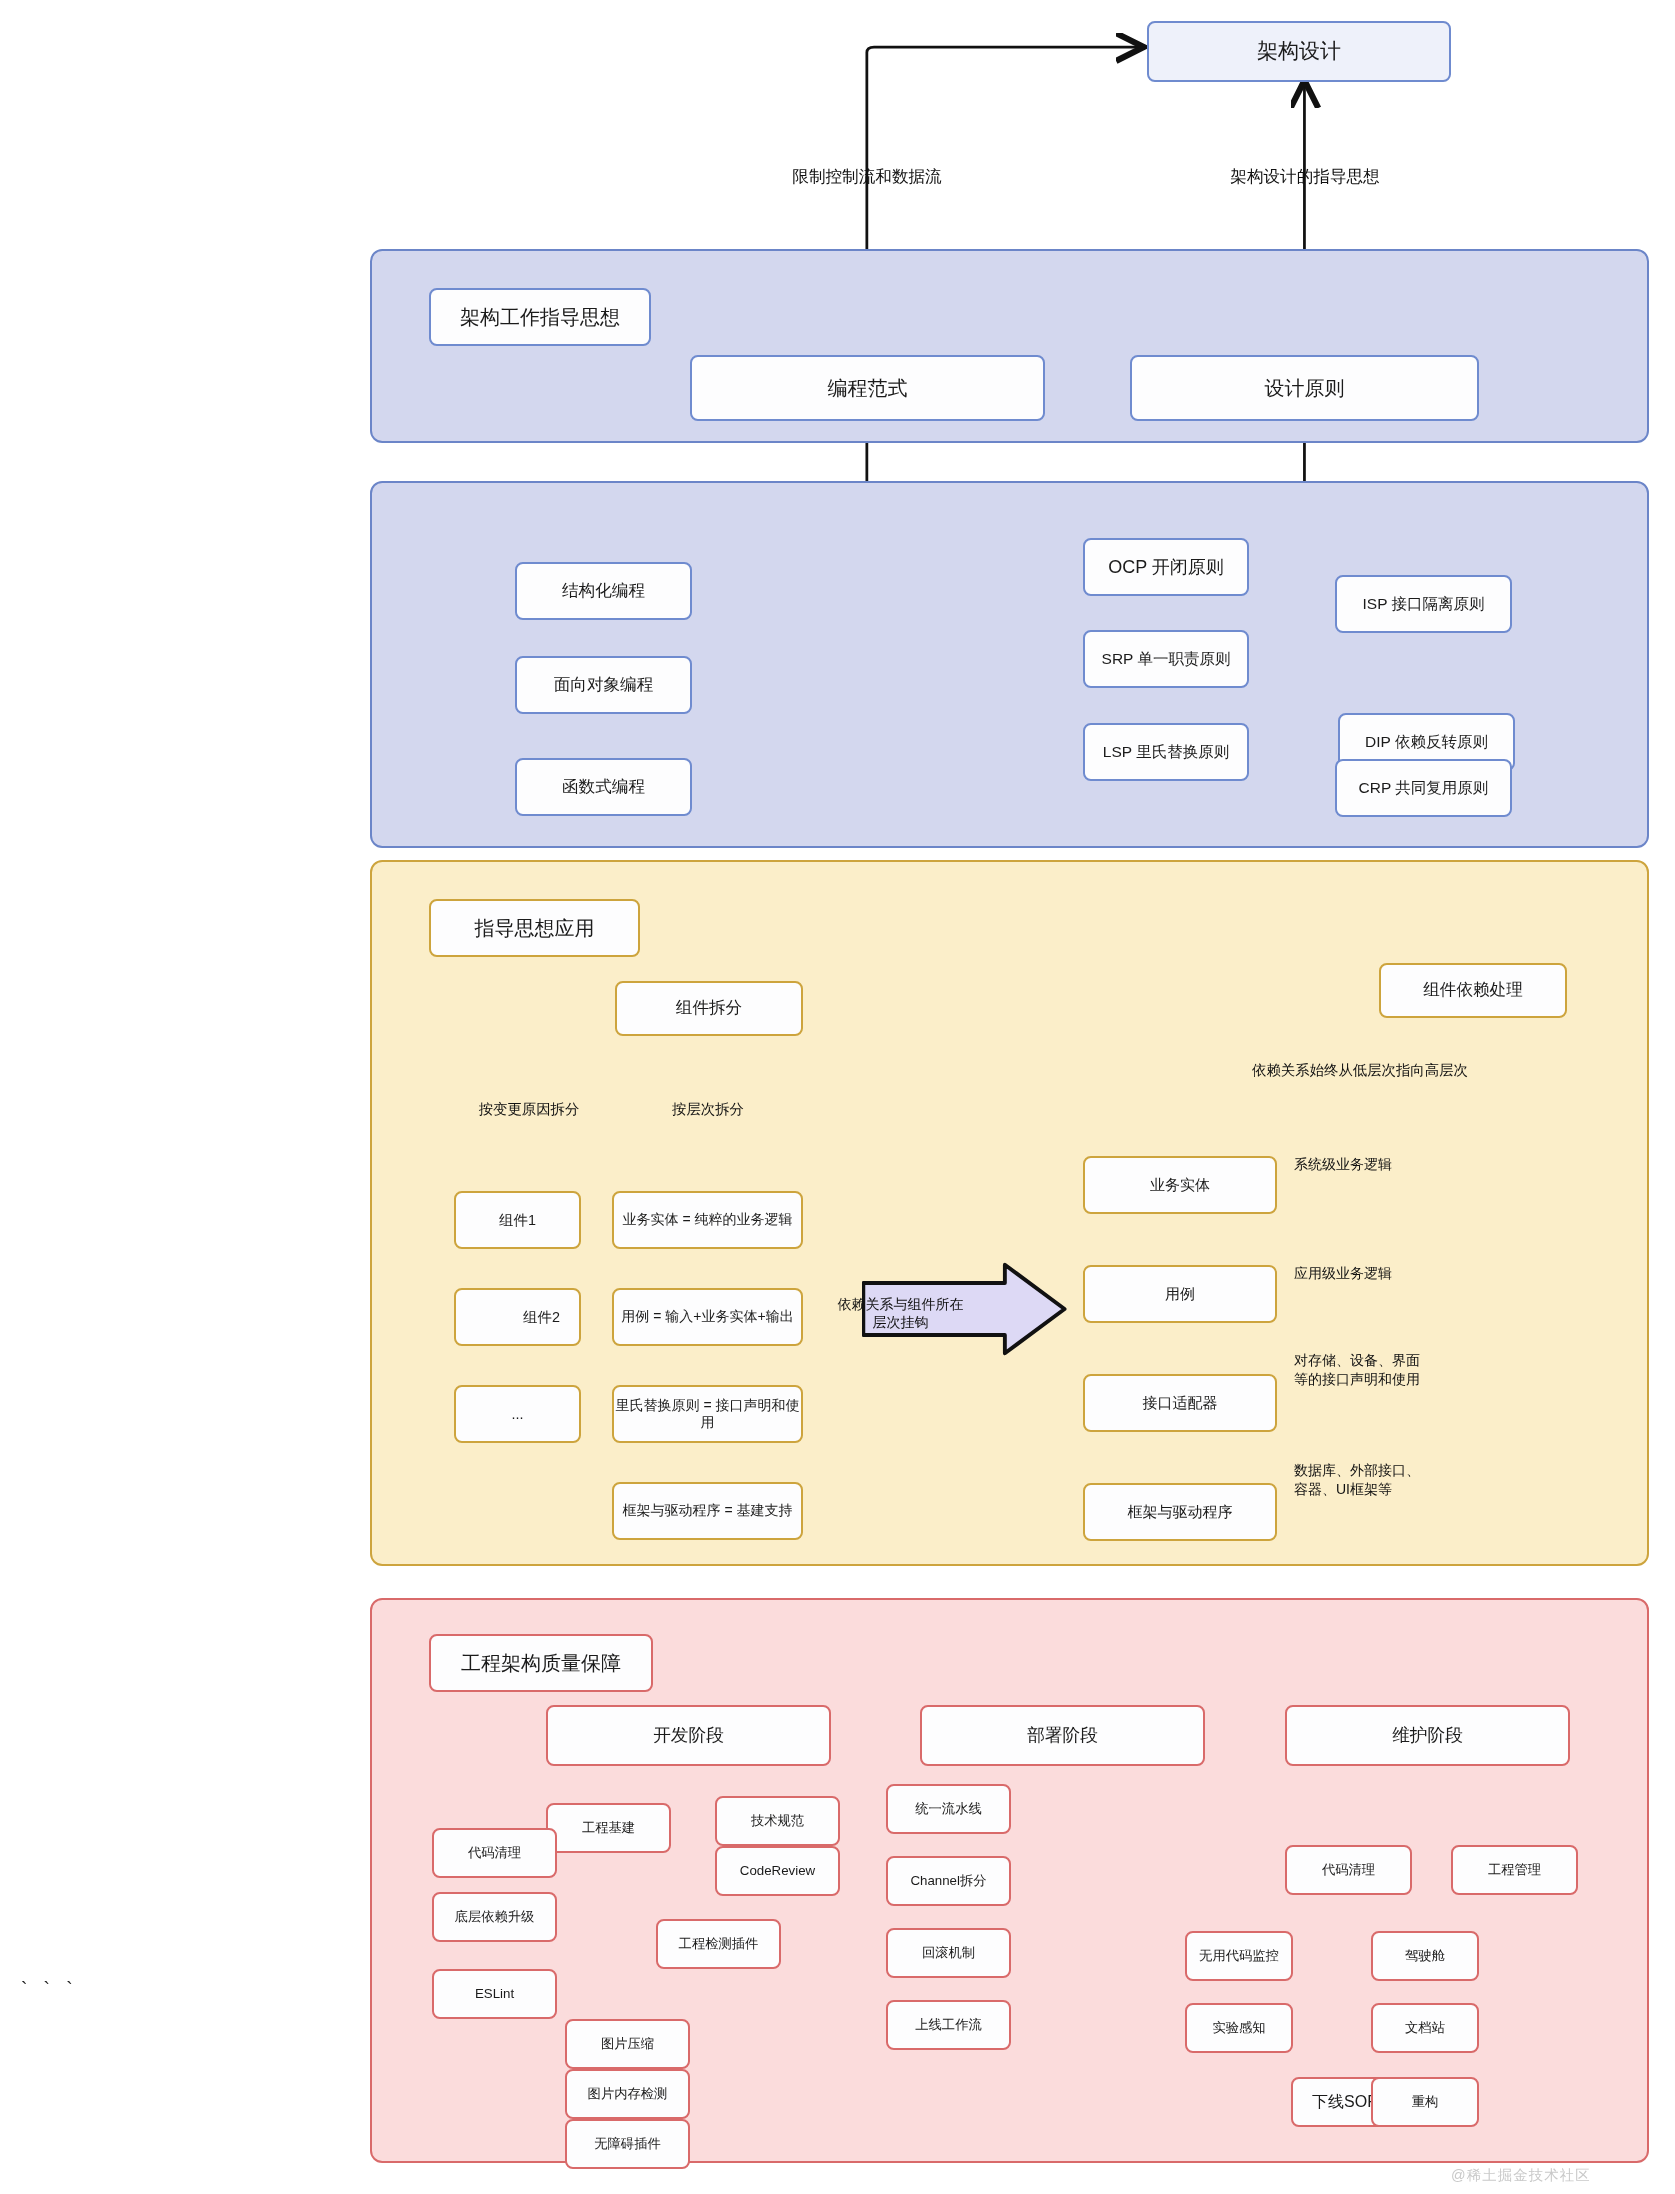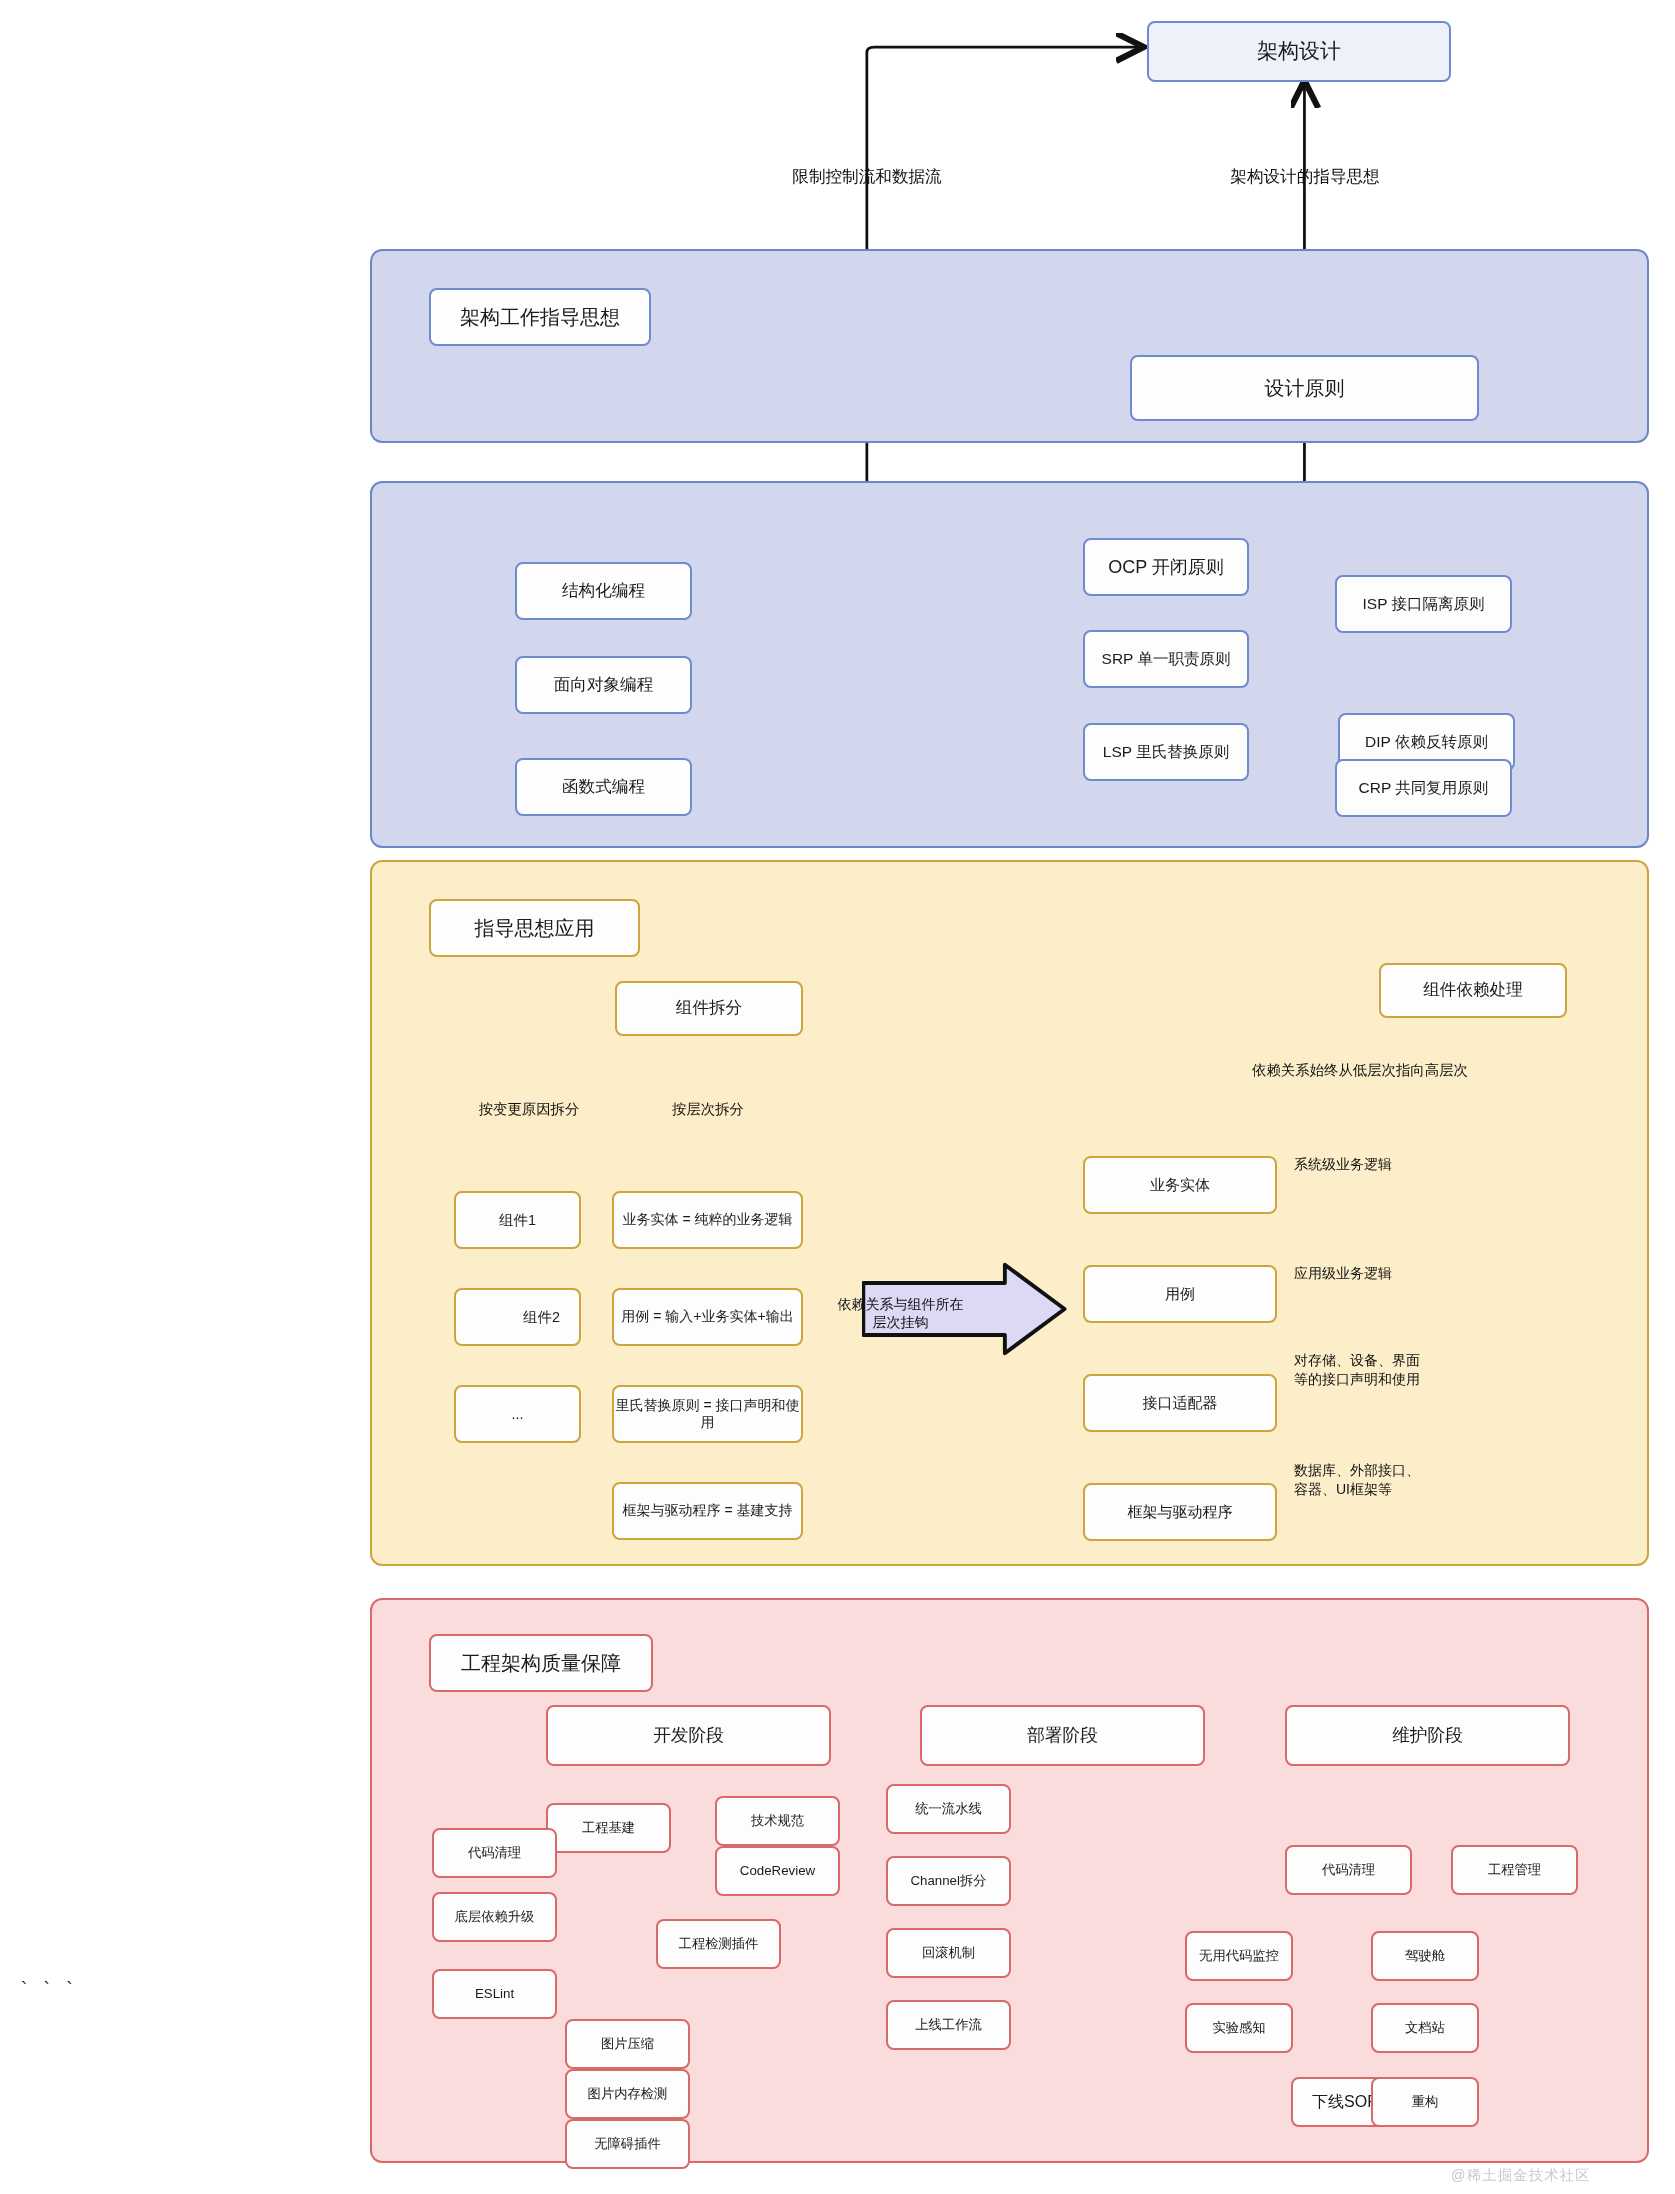--- a/index.html
+++ b/index.html
@@ -126,20 +126,23 @@
 
   <div class="lbl center" style="left:867px;top:166px;font-size:16.6px;">限制控制流和数据流</div>
   <div class="lbl center" style="left:1305px;top:166px;font-size:16.6px;">架构设计的指导思想</div>
 
   <div class="group g-blue" style="left:370px;top:249px;width:1279px;height:194px;"></div>
 
   <div class="node n-blue" style="left:429px;top:288px;width:222px;height:58px;font-size:20px;">
     <span>架构工作指导思想</span>
   </div>
 
+  <div class="node n-blue" style="left:690px;top:355px;width:355px;height:66px;font-size:20px;">
+    <span>编程范式</span>
+  </div>
 
   <div class="node n-blue" style="left:1130px;top:355px;width:349px;height:66px;font-size:20px;">
     <span>设计原则</span>
   </div>
 
   <div class="group g-blue" style="left:370px;top:481px;width:1279px;height:367px;"></div>
 
   <div class="node n-blue" style="left:515px;top:562px;width:177px;height:58px;font-size:16.6px;">
     <span>结构化编程</span>
   </div>

